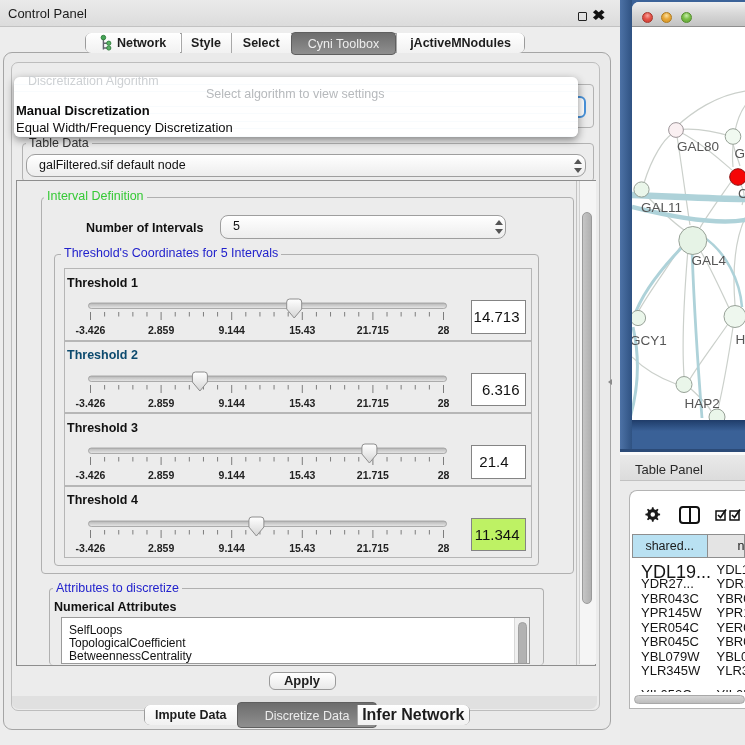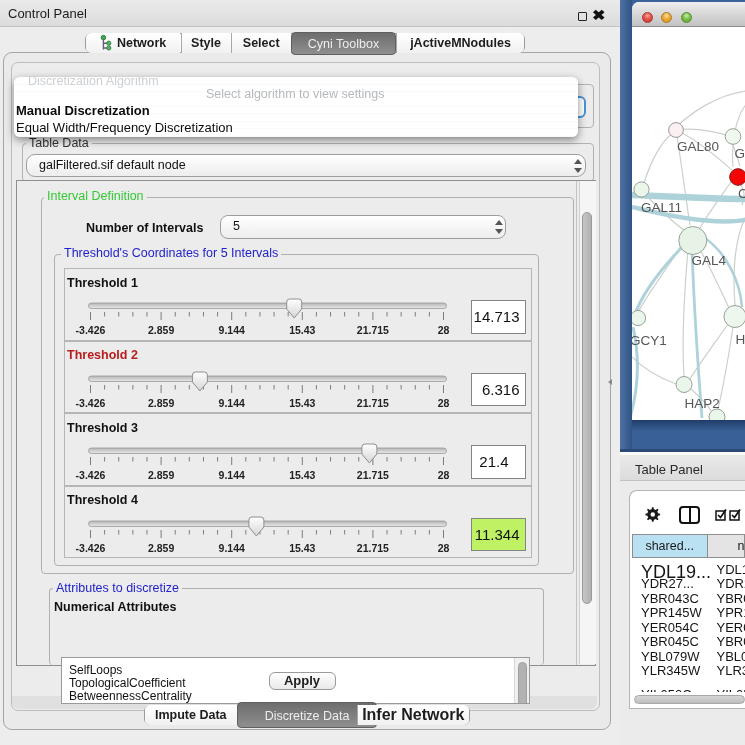--- a/index.html
+++ b/index.html
@@ -60,21 +60,21 @@
     <text x="26.5" y="66" font-size="10.5" font-weight="bold" fill="#222" text-anchor="middle" font-family="Liberation Sans,sans-serif">-3.426</text>
     <text x="97.1" y="66" font-size="10.5" font-weight="bold" fill="#222" text-anchor="middle" font-family="Liberation Sans,sans-serif">2.859</text>
     <text x="167.7" y="66" font-size="10.5" font-weight="bold" fill="#222" text-anchor="middle" font-family="Liberation Sans,sans-serif">9.144</text>
     <text x="238.3" y="66" font-size="10.5" font-weight="bold" fill="#222" text-anchor="middle" font-family="Liberation Sans,sans-serif">15.43</text>
     <text x="308.9" y="66" font-size="10.5" font-weight="bold" fill="#222" text-anchor="middle" font-family="Liberation Sans,sans-serif">21.715</text>
     <text x="379.5" y="66" font-size="10.5" font-weight="bold" fill="#222" text-anchor="middle" font-family="Liberation Sans,sans-serif">28</text>
     <path d="M222.7 34 Q222.7 31 225.7 31 L234.7 31 Q237.7 31 237.7 34 L237.7 41 L230.2 50 L222.7 41 Z" fill="url(#th)" stroke="#8e8e8e" stroke-width="1"></path>
   </svg>
 <div class="abs" style="left:470.5px;top:300px;width:55px;height:33.5px;background:#fff;border:1px solid #848484;box-sizing:border-box;font-size:15px;color:#111;text-align:right;line-height:32px;padding-right:5px;">14.713</div>
 <div class="abs" style="left:63.5px;top:340.5px;width:468.0px;height:72.5px;border:1px solid #b6b6b6;background:#ececec;box-sizing:border-box;"></div>
-<div class="abs bold" style="left:67px;top:348.0px;font-size:12.5px;color:#b91c1c;">Threshold 2</div>
+<div class="abs bold" style="left:67px;top:348.0px;font-size:12.5px;color:#0c4a6e;">Threshold 2</div>
 <svg class="abs" style="left:63.5px;top:340.5px;" width="468" height="72.5" viewBox="0 0 468 72.5">
     <rect x="24.5" y="35" width="358" height="5.5" rx="2.75" fill="url(#gr)" stroke="#9a9a9a" stroke-width="0.8"></rect>
     <path d="M26.50 44 V52 M40.62 44 V48.5 M54.74 44 V48.5 M68.86 44 V48.5 M82.98 44 V48.5 M97.10 44 V52 M111.22 44 V48.5 M125.34 44 V48.5 M139.46 44 V48.5 M153.58 44 V48.5 M167.70 44 V52 M181.82 44 V48.5 M195.94 44 V48.5 M210.06 44 V48.5 M224.18 44 V48.5 M238.30 44 V52 M252.42 44 V48.5 M266.54 44 V48.5 M280.66 44 V48.5 M294.78 44 V48.5 M308.90 44 V52 M323.02 44 V48.5 M337.14 44 V48.5 M351.26 44 V48.5 M365.38 44 V48.5 M379.50 44 V52" stroke="#7d7d7d" stroke-width="1"></path>
     <text x="26.5" y="66" font-size="10.5" font-weight="bold" fill="#222" text-anchor="middle" font-family="Liberation Sans,sans-serif">-3.426</text>
     <text x="97.1" y="66" font-size="10.5" font-weight="bold" fill="#222" text-anchor="middle" font-family="Liberation Sans,sans-serif">2.859</text>
     <text x="167.7" y="66" font-size="10.5" font-weight="bold" fill="#222" text-anchor="middle" font-family="Liberation Sans,sans-serif">9.144</text>
     <text x="238.3" y="66" font-size="10.5" font-weight="bold" fill="#222" text-anchor="middle" font-family="Liberation Sans,sans-serif">15.43</text>
     <text x="308.9" y="66" font-size="10.5" font-weight="bold" fill="#222" text-anchor="middle" font-family="Liberation Sans,sans-serif">21.715</text>
     <text x="379.5" y="66" font-size="10.5" font-weight="bold" fill="#222" text-anchor="middle" font-family="Liberation Sans,sans-serif">28</text>
     <path d="M128.4 34 Q128.4 31 131.4 31 L140.4 31 Q143.4 31 143.4 34 L143.4 41 L135.9 50 L128.4 41 Z" fill="url(#th)" stroke="#8e8e8e" stroke-width="1"></path>
@@ -117,21 +117,21 @@
       <linearGradient id="th" x1="0" y1="0" x2="0" y2="1">
         <stop offset="0" stop-color="#ffffff"></stop>
         <stop offset="1" stop-color="#d5d5d5"></stop>
       </linearGradient>
     </defs>
   </svg>
 <div class="abs" style="left:49px;top:588px;width:493px;height:76px;border:1px solid #b0b0b0;border-radius:4px;border-bottom:none;"></div>
 <div class="abs" style="left:575.5px;top:181px;width:1px;height:483.5px;background:#c2c2c2;"></div>
 <div class="grouptitle" style="left:53px;top:581.5px;color:#2222cc;">Attributes to discretize</div>
 <div class="abs bold" style="left:54px;top:599.5px;font-size:12.5px;color:#111;">Numerical Attributes</div>
-<div class="abs" style="left:61px;top:616.5px;width:469px;height:47.5px;background:#fff;border:1px solid #9a9a9a;box-sizing:border-box;overflow:hidden;margin-top:40px;">
+<div class="abs" style="left:61px;top:616.5px;width:469px;height:47.5px;background:#fff;border:1px solid #9a9a9a;box-sizing:border-box;overflow:hidden;">
     <div style="position:absolute;left:7px;top:6px;font-size:12px;color:#111;line-height:13px;">SelfLoops<br>TopologicalCoefficient<br>BetweennessCentrality</div>
     <div style="position:absolute;right:0;top:0;width:14px;height:100%;background:#f0f0f0;border-left:1px solid #d8d8d8;"></div>
     <div style="position:absolute;right:2px;top:4.5px;width:9.5px;height:46px;background:#b2b2b2;border:1px solid #a0a0a0;border-radius:5px;box-sizing:border-box;"></div>
   </div>
 <div class="abs bold" style="left:268.5px;top:672px;width:67px;height:17.5px;background:linear-gradient(#ffffff,#e9e9e9);border:1px solid #9a9a9a;border-radius:6px;box-sizing:border-box;font-size:13px;color:#1d1d1d;text-align:center;line-height:16px;">Apply</div>
 <div class="abs" style="left:144px;top:705px;width:325.5px;height:19.5px;border:1px solid #9b9b9b;border-radius:6px;background:#fff;box-sizing:border-box;"></div>
 <div class="abs" style="left:144.5px;top:705px;width:92.5px;height:19.5px;border-top-left-radius:5px;border-bottom-left-radius:5px;background:linear-gradient(#ffffff,#f1f1f1);color:#1d1d1d;font-size:12.5px;font-weight:bold;text-align:center;line-height:20px;box-sizing:border-box;">Impute Data</div>
 <div class="abs" style="left:237px;top:701.5px;width:140px;height:26.5px;border-radius:4px;border:1px solid #5f5f5f;background:linear-gradient(#6d6d6d,#8f8f8f);color:#ededed;font-size:12.5px;font-weight:normal;text-align:center;line-height:26.5px;box-sizing:border-box;">Discretize Data</div>
 <div class="abs" style="left:356.5px;top:705px;width:112.5px;height:19.5px;border-top-right-radius:5px;border-bottom-right-radius:5px;border-left:1px solid #a8a8a8;background:linear-gradient(#ffffff,#f1f1f1);color:#1d1d1d;font-size:16px;font-weight:bold;text-align:center;line-height:20px;box-sizing:border-box;">Infer Network</div>
 <div class="abs" style="left:608px;top:379px;width:0;height:0;border-top:3px solid transparent;border-bottom:3px solid transparent;border-right:4px solid #8a8a8a;"></div>

